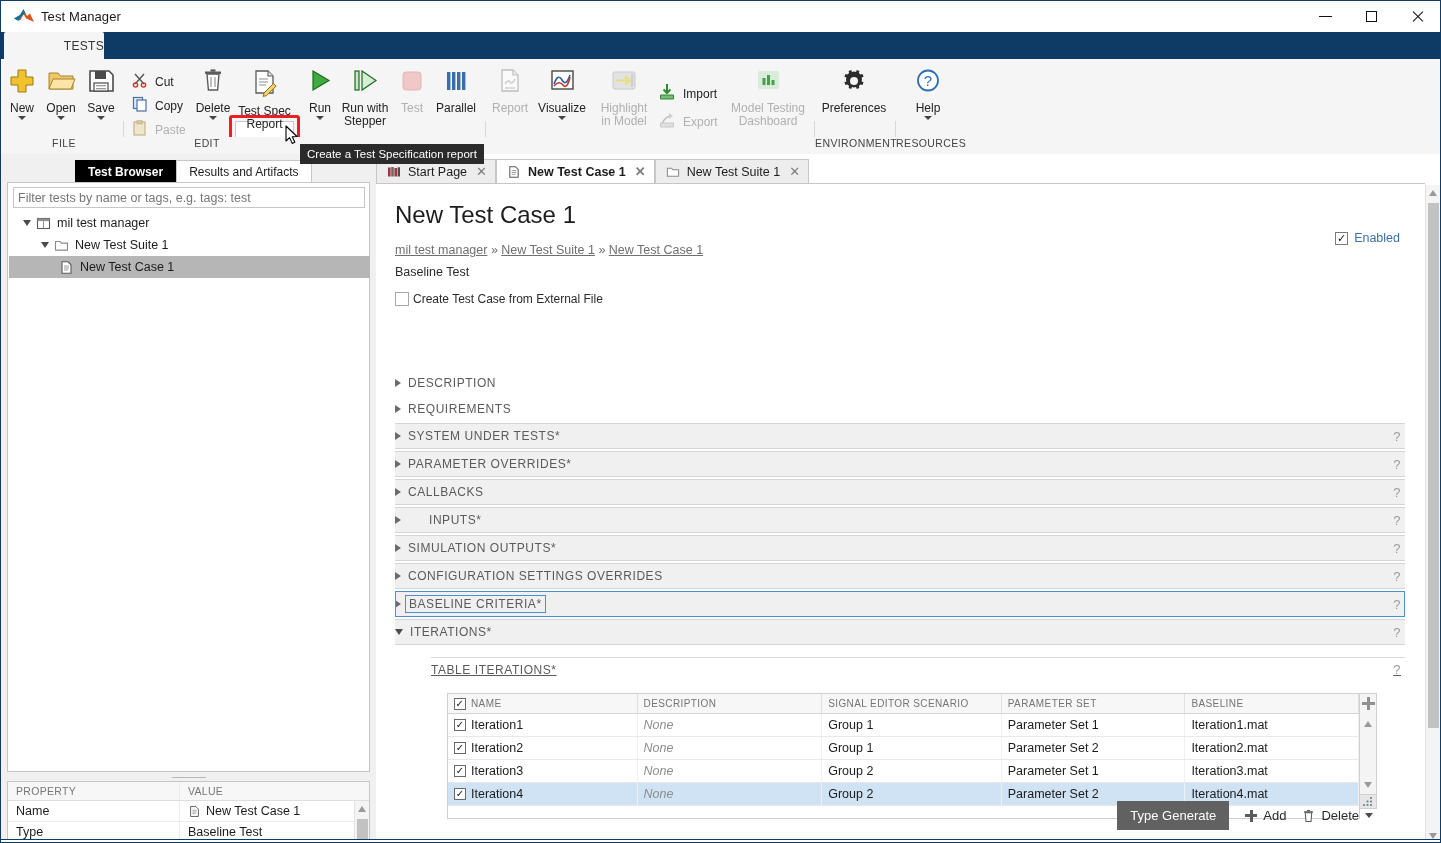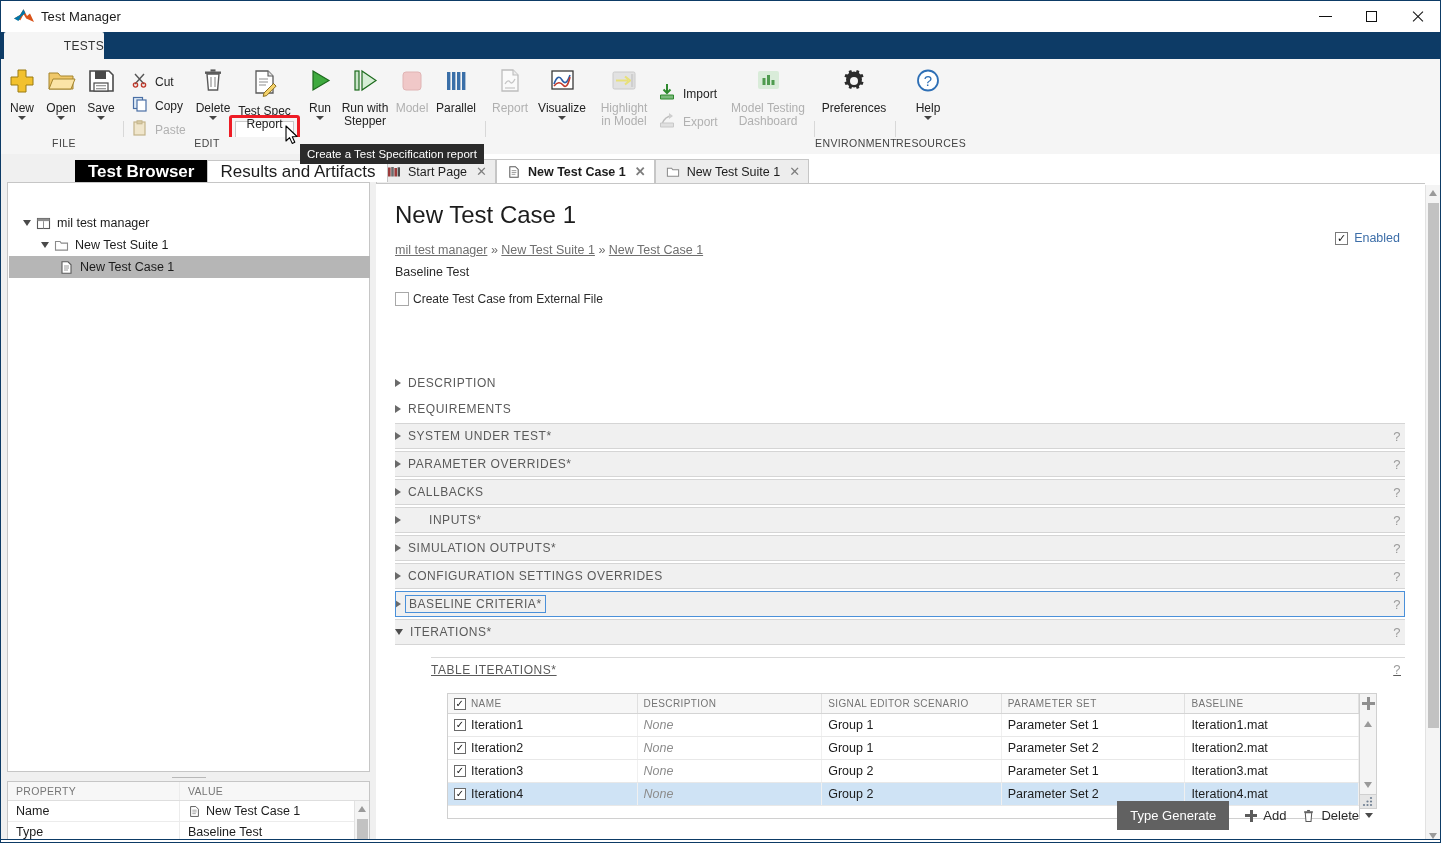--- a/index.html
+++ b/index.html
@@ -122,21 +122,21 @@
   
   .cursor { position: absolute; left: 284px; top: 124px; z-index: 45; }
 
   
   .left-tabs {
     position: absolute; left: 74px; top: 159px; height: 22px; display: flex;
     z-index: 6;
   }
   .ltab {
     height: 22px; display: flex; align-items: center; padding: 0 12px;
-    font-size: 17px; border: 1px solid #c6c6c6; border-bottom: none;
+    font-size: 12px; border: 1px solid #c6c6c6; border-bottom: none;
     background: #ffffff; color: #1c1c1c;
   }
   .ltab.active { background: #000000; color: #ffffff; border-color: #000; font-weight: bold; }
 
   .leftpanel {
     position: absolute; left: 0; top: 153px; width: 375px; height: 690px;
     background: #f0f0f0;
   }
   .tree-box {
     position: absolute; left: 6px; top: 28px; width: 363px; height: 590px;
@@ -491,21 +491,21 @@
       <span class="lbl">Run with</span>
       <span class="lbl">Stepper</span>
     </div>
 
     <div class="rb disabled" style="left:394px; top:8px; width:34px;">
       <span class="ico">
         <svg width="26" height="28" viewBox="0 0 26 28">
           <rect x="4" y="5" width="18" height="18" rx="3" fill="#f0c8c8" stroke="#e0b4b4" stroke-width="1"></rect>
         </svg>
       </span>
-      <span class="lbl">Model</span>
+      <span class="lbl">Test</span>
     </div>
 
     <div class="rb" style="left:432px; top:8px; width:46px;">
       <span class="ico">
         <svg width="30" height="28" viewBox="0 0 30 28">
           <rect x="6" y="5" width="3.4" height="18" fill="#3a6fa8"></rect>
           <rect x="11" y="5" width="3.4" height="18" fill="#3a6fa8"></rect>
           <rect x="16" y="5" width="3.4" height="18" fill="#3a6fa8"></rect>
           <rect x="21" y="5" width="3.4" height="18" fill="#3a6fa8"></rect>
         </svg>
@@ -620,20 +620,21 @@
       <svg width="14" height="12" viewBox="0 0 14 12">
         <rect x="2" y="1" width="10" height="2" fill="#777"></rect>
         <path d="M7 5 l4 5 H3 z" fill="#777"></path>
       </svg>
     </div>
   </div>
 
   <div class="leftpanel">
 
     <div class="tree-box">
+      <input class="filter-input" type="text" placeholder="Filter tests by name or tags, e.g. tags: test" style="">
       <div class="tree">
 
         <div class="trow" style="padding-left:14px;">
           <span class="twist"></span>
           <span style="margin-right:6px;display:inline-flex;">
             <svg width="15" height="15" viewBox="0 0 15 15">
               <rect x="1.5" y="2.5" width="12" height="10" fill="#ffffff" stroke="#5a5a5a" stroke-width="1.1"></rect>
               <rect x="1.5" y="2.5" width="12" height="2.6" fill="#8e8e8e"></rect>
               <path d="M7.5 5.2 v7.3" stroke="#8e8e8e" stroke-width="1"></path>
             </svg>
@@ -775,21 +776,21 @@
         <span class="tri-r"></span>
         <span class="label">DESCRIPTION</span>
       </div>
       <div class="sec plain" style="top:212px;">
         <span class="tri-r"></span>
         <span class="label">REQUIREMENTS</span>
       </div>
 
       <div class="sec band" style="top:239px;">
         <span class="tri-r"></span>
-        <span class="label">SYSTEM UNDER TEST*</span>
+        <span class="label">SYSTEM UNDER TESTS*</span>
         <span class="qm">?</span>
       </div>
       <div class="sec band" style="top:267px;">
         <span class="tri-r"></span>
         <span class="label">PARAMETER OVERRIDES*</span>
         <span class="qm">?</span>
       </div>
       <div class="sec band" style="top:295px;">
         <span class="tri-r"></span>
         <span class="label">CALLBACKS</span>

